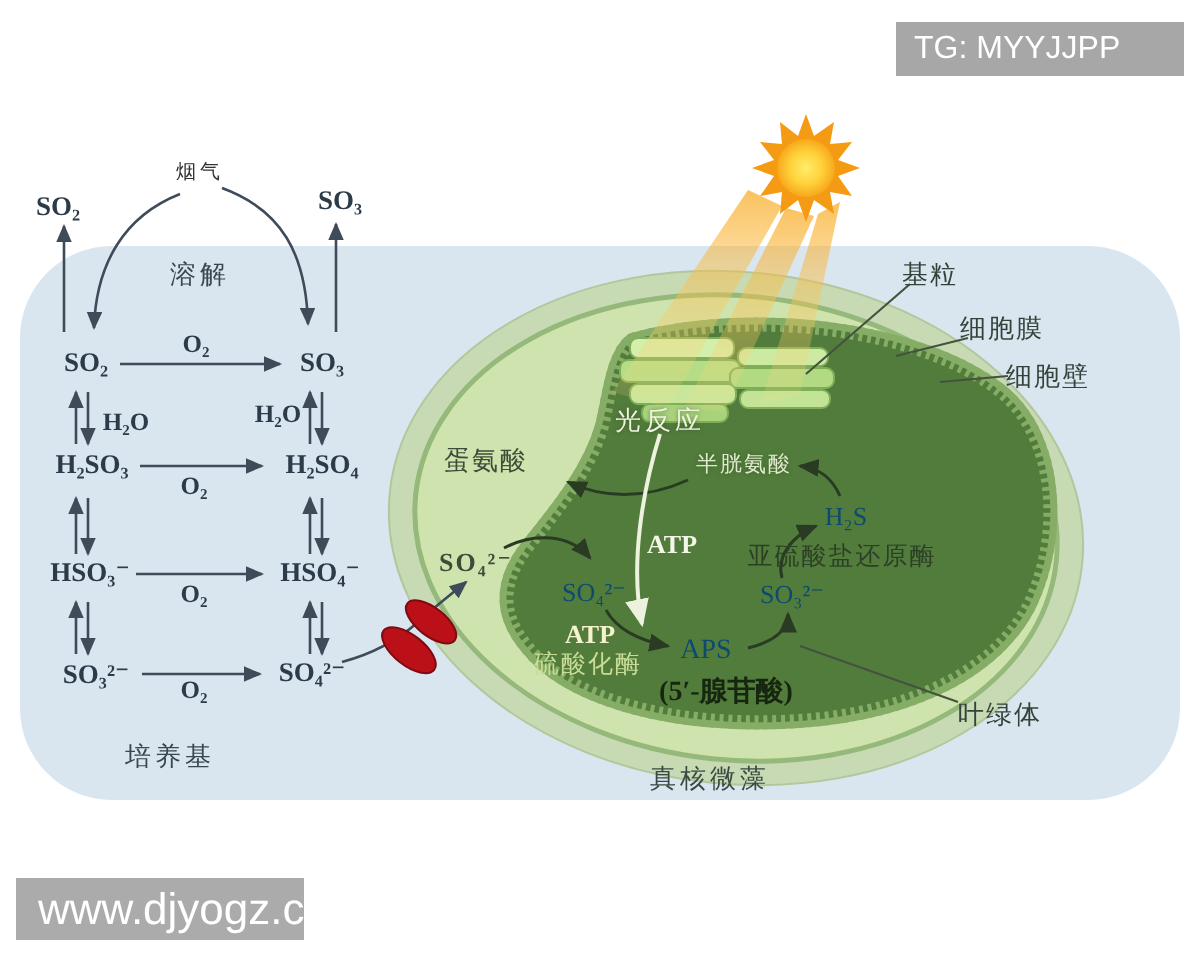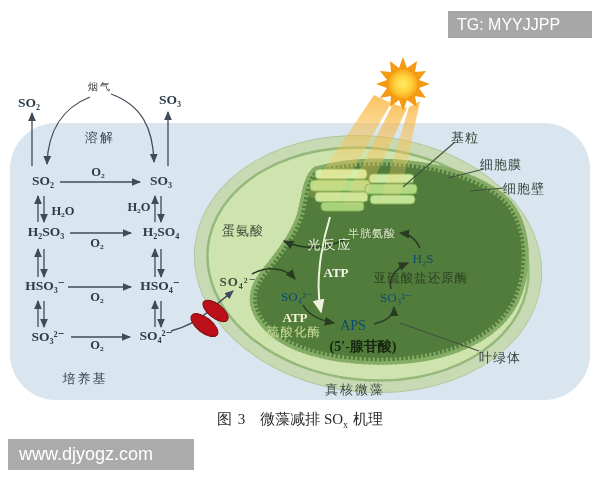--- a/index.html
+++ b/index.html
@@ -7,32 +7,32 @@
           font-family:"Liberation Serif","DejaVu Serif",serif;}
   svg{position:absolute;left:0;top:0;}
   .lbl{position:absolute;transform:translate(-50%,-50%);white-space:nowrap;line-height:1;}
   .f{font-size:13.5px;color:#2c3b49;font-weight:600;}
   .small{font-size:12.5px;color:#2c3b49;font-weight:600;}
   .cnM{font-size:13px;color:#39474f;letter-spacing:2px;}
   .cnOut{font-size:10px;color:#323232;letter-spacing:2px;}
   .orgLbl{font-size:13px;color:#344239;letter-spacing:1px;}
   .darkCell{font-size:13px;color:#0c4a6e;font-weight:400;}
   .cyt{font-size:13px;color:#3c4c38;letter-spacing:1px;}
-  .lightTxt{font-size:13px;color:#eef4e0;letter-spacing:2px;text-shadow:0 0 2px rgba(40,70,30,.6);margin-top:34px;}
+  .lightTxt{font-size:13px;color:#eef4e0;letter-spacing:2px;text-shadow:0 0 2px rgba(40,70,30,.6);}
   .cysTxt{font-size:11px;color:#dfe9cc;letter-spacing:1px;text-shadow:0 0 2px rgba(40,70,30,.5);}
   .atpW{font-size:13px;color:#f3f7e8;font-weight:700;}
   .atpY{font-size:13px;color:#f6f2cf;font-weight:700;}
   .enzL{font-size:12.5px;color:#c9dc96;letter-spacing:1px;}
   .enzD{font-size:12.5px;color:#2c4026;letter-spacing:1px;}
   .apsNote{font-size:14px;color:#16260f;font-weight:700;}
   .wm{position:absolute;color:#ffffff;font-family:"Liberation Sans","DejaVu Sans",sans-serif;}
   #wm-top{left:448px;top:11px;width:144px;height:27px;line-height:27px;padding-left:9px;
           box-sizing:border-box;font-size:16px;}
-  #wm-bottom{left:8px;top:439px;width:186px;height:31px;line-height:31px;padding-left:11px;
-          box-sizing:border-box;font-size:18px;}
+  #wm-bottom{left:8px;top:439px;width:144px;height:31px;line-height:31px;padding-left:11px;
+          box-sizing:border-box;font-size:22px;}
   #caption{position:absolute;left:300px;top:420px;transform:translate(-50%,-50%);
            white-space:nowrap;font-size:15px;color:#2b2b2b;}
   #caption .fig{margin-right:14px;letter-spacing:1px;}
   #caption sub{font-size:10px;}
   #caption .suf{margin-left:5px;}
 </style>
 </head>
 <body>
 
 <div id="canvas">
@@ -174,20 +174,17 @@
 <span class="lbl enzD" style="left:421px;top:278px">亚硫酸盐还原酶</span>
 <span class="lbl cyt" style="left:238px;top:281px;font-weight:600">SO₄²⁻</span>
 <span class="lbl darkCell" style="left:297px;top:296px">SO₄²⁻</span>
 <span class="lbl darkCell" style="left:396px;top:297px">SO₃²⁻</span>
 <span class="lbl atpY" style="left:295px;top:317px">ATP</span>
 <span class="lbl enzL" style="left:294px;top:332px">硫酸化酶</span>
 <span class="lbl darkCell" style="left:353px;top:326px;font-size:14px">APS</span>
 <span class="lbl apsNote" style="left:363px;top:347px">(5′-腺苷酸)</span>
 <span class="lbl cnM" style="left:355px;top:389px;color:#3a4a43">真核微藻</span>
 
-<div id="caption">
-  <span class="fig">图 3</span><span>微藻减排 SO</span><sub>x</sub><span class="suf">机理</span>
-</div>
 
 <div id="wm-top" class="wm" style="background:#a7a7a7">TG: MYYJJPP</div>
 <div id="wm-bottom" class="wm" style="background:#ababab">www.djyogz.com</div>
 
 </div>
 
 </body></html>

